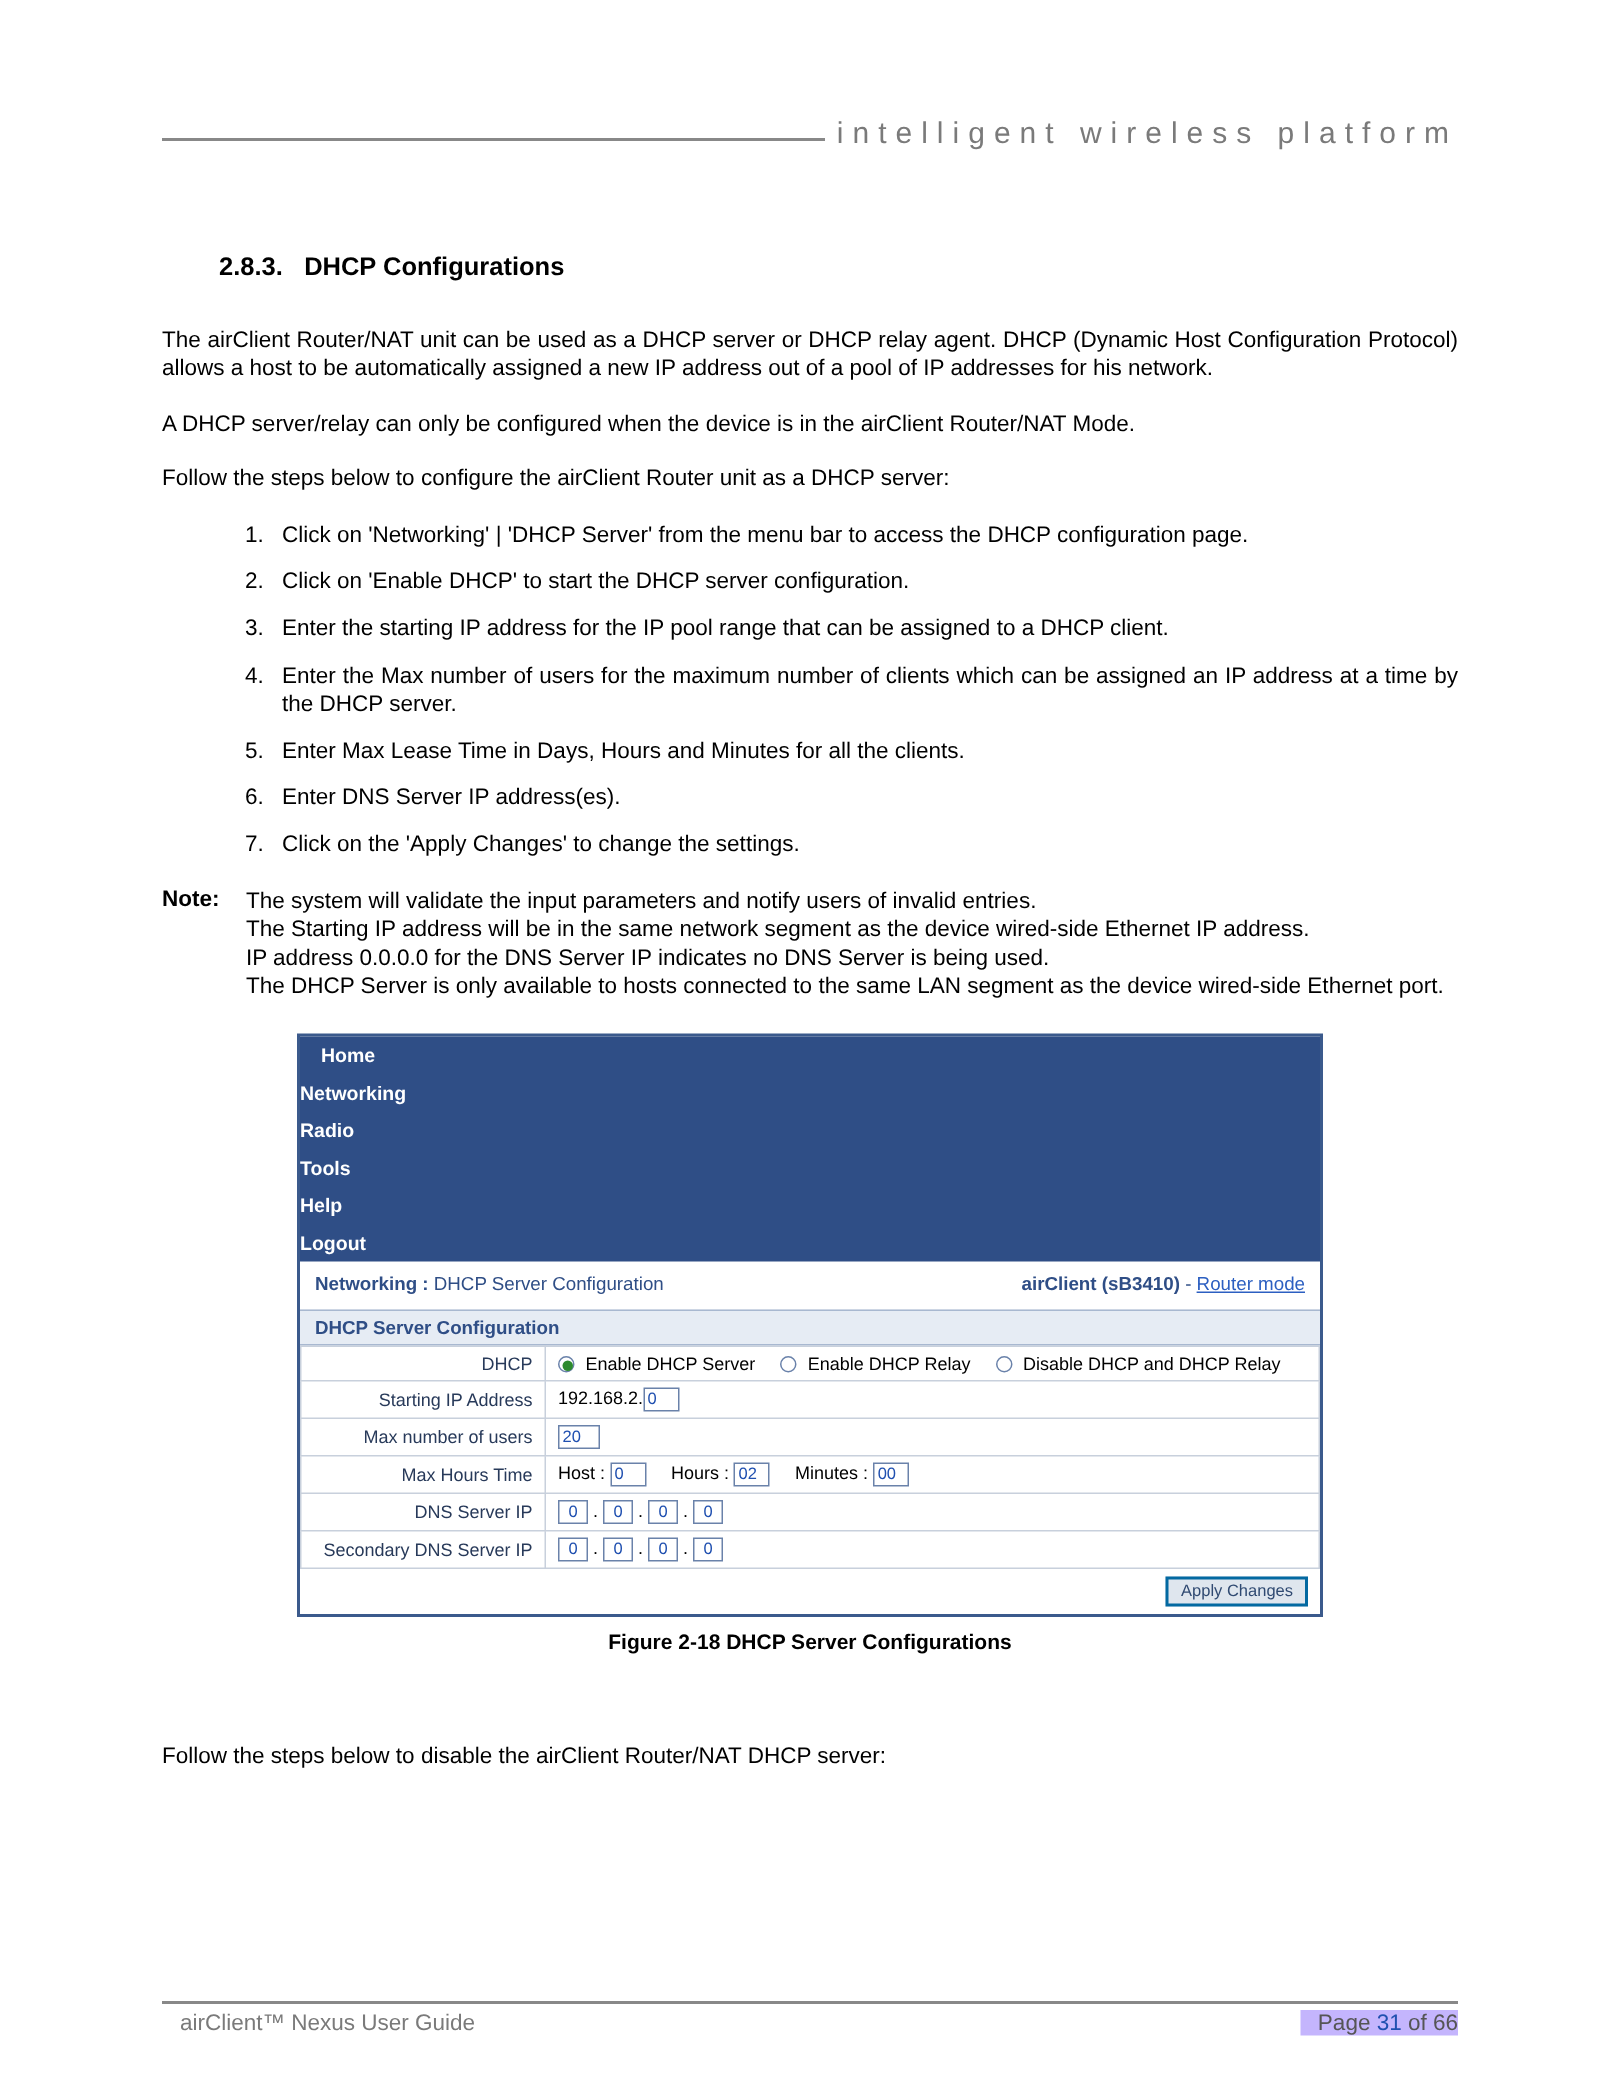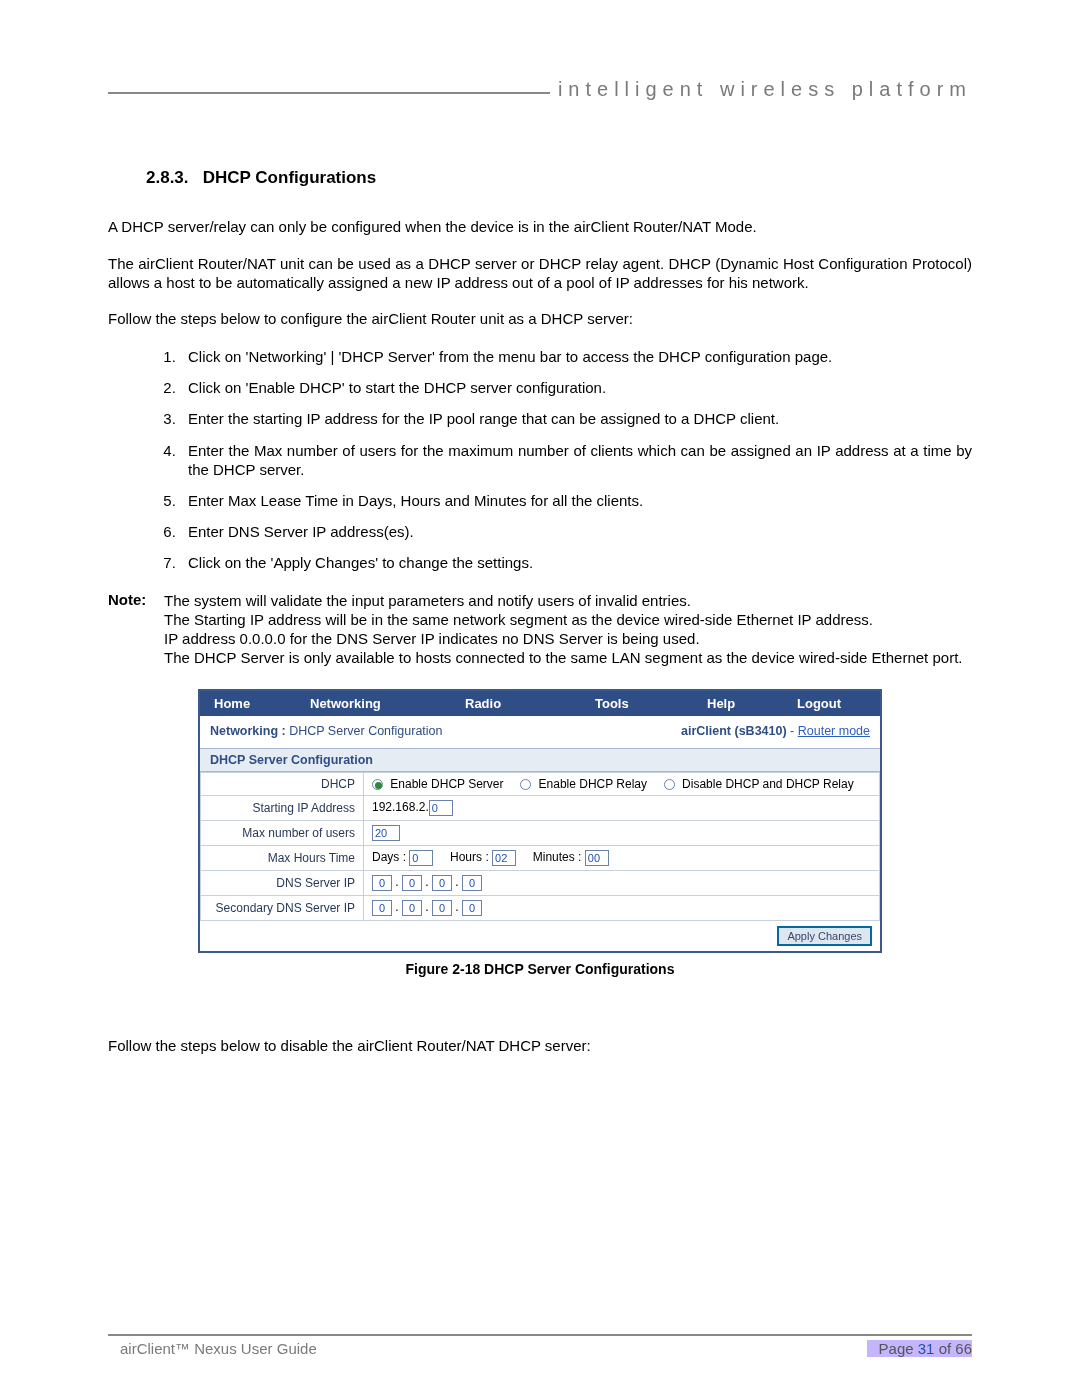--- a/index.html
+++ b/index.html
@@ -73,20 +73,21 @@
     margin: 0 auto 8px auto;
     font-family: Verdana, Arial, sans-serif;
     font-size: 12px;
   }
   .router-nav {
     background: #2f4e86;
     color: #fff;
     display: flex;
     font-weight: bold;
     font-size: 13px;
+    flex-direction: column;
   }
   .router-nav div { padding: 5px 0; }
   .nav-home   { width: 110px; padding-left: 14px !important; }
   .nav-net    { width: 155px; }
   .nav-radio  { width: 130px; }
   .nav-tools  { width: 112px; }
   .nav-help   { width: 90px; }
   .nav-logout { flex: 1; }
 
   .router-crumb {
@@ -202,22 +203,22 @@
     <div class="hdr-line"></div>
     <div class="hdr-text">intelligent wireless platform</div>
   </div>
 
   <div class="sect-title">
     <span>2.8.3.</span>
     <span>&nbsp;</span>
     <span>DHCP Configurations</span>
   </div>
 
+  <div class="para">The airClient Router/NAT unit can be used as a DHCP server or DHCP relay agent.  DHCP (Dynamic Host Configuration Protocol) allows a host to be automatically assigned a new IP address out of a pool of IP addresses for his network.</div>
   <div class="para">A DHCP server/relay can only be configured when the device is in the airClient Router/NAT Mode.</div>
-  <div class="para">The airClient Router/NAT unit can be used as a DHCP server or DHCP relay agent.  DHCP (Dynamic Host Configuration Protocol) allows a host to be automatically assigned a new IP address out of a pool of IP addresses for his network.</div>
   <div class="para">Follow the steps below to configure the airClient Router unit as a DHCP server:</div>
 
   <ol class="steps">
     <li>Click on 'Networking' | 'DHCP Server' from the menu bar to access the DHCP configuration page.</li>
     <li>Click on 'Enable DHCP' to start the DHCP server configuration.</li>
     <li>Enter the starting IP address for the IP pool range that can be assigned to a DHCP client.</li>
     <li>Enter the Max number of users for the maximum number of clients which can be assigned an IP address at a time by the DHCP server.</li>
     <li>Enter Max Lease Time in Days, Hours and Minutes for all the clients.</li>
     <li>Enter DNS Server IP address(es).</li>
     <li>Click on the 'Apply Changes' to change the settings.</li>
@@ -271,21 +272,21 @@
           <span>192.168.2.</span><span class="inp w24">0</span>
         </td>
       </tr>
       <tr>
         <td class="label">Max number of users</td>
         <td><span class="inp w28">20</span></td>
       </tr>
       <tr>
         <td class="label">Max Hours Time</td>
         <td>
-          <span>Days :</span>
+          <span>Host :</span>
           <span class="inp w24">0</span>
           &nbsp;&nbsp;&nbsp;
           <span>Hours :</span>
           <span class="inp w24">02</span>
           &nbsp;&nbsp;&nbsp;
           <span>Minutes :</span>
           <span class="inp w24">00</span>
         </td>
       </tr>
       <tr>

